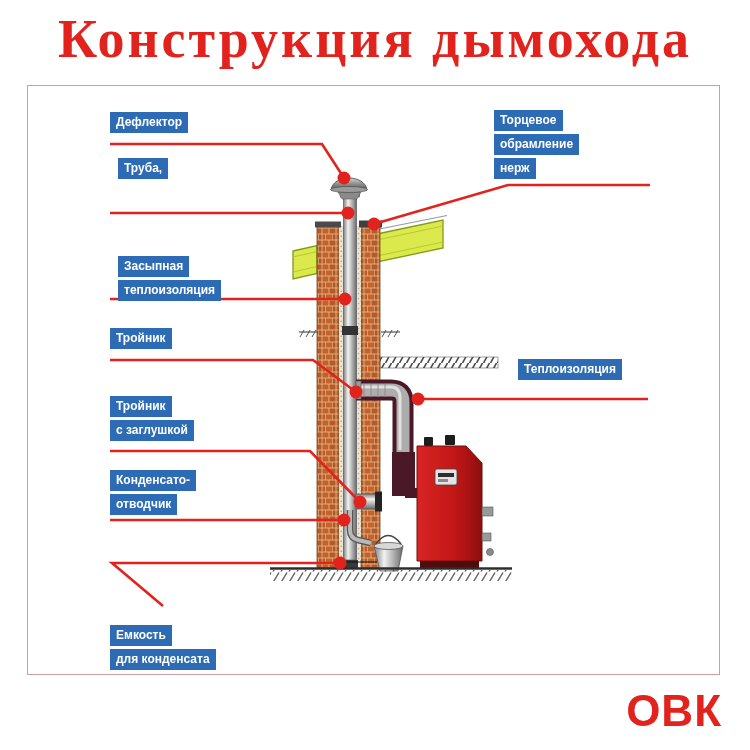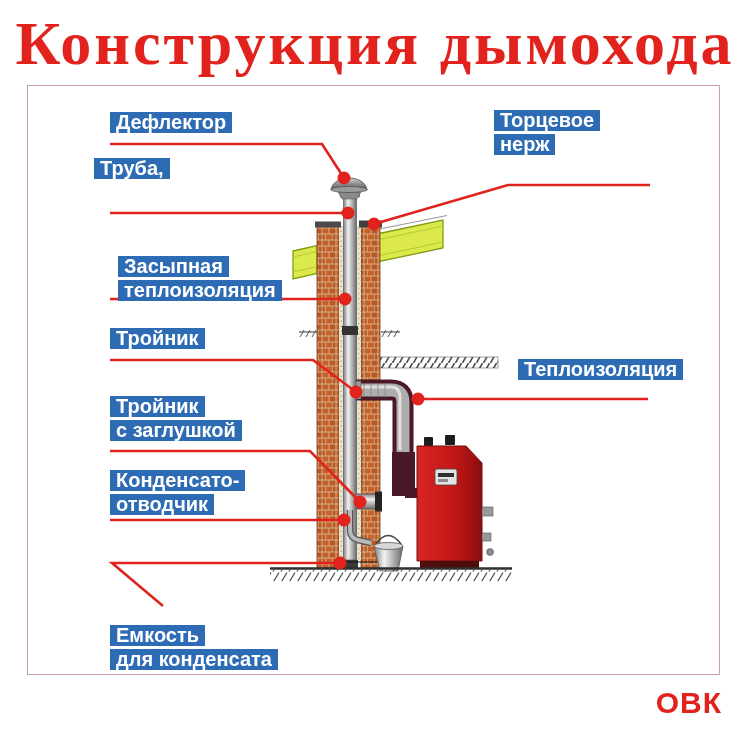--- a/index.html
+++ b/index.html
@@ -1,37 +1,37 @@
 <!DOCTYPE html>
 <html><head>
 <meta charset="utf-8">
 <style>
   html,body{margin:0;padding:0;background:#ffffff;}
   .page{position:relative;width:750px;height:750px;background:#ffffff;overflow:hidden;
         font-family:"Liberation Sans",sans-serif;}
   .title{position:absolute;top:8px;left:0;width:750px;text-align:center;
-         font-family:"Liberation Serif",serif;font-weight:bold;font-size:62px;
+         font-family:"Liberation Serif",serif;font-weight:bold;font-size:54px;
          letter-spacing:3px;color:#e2231d;white-space:nowrap;}
   .frame{position:absolute;left:27px;top:85px;width:693px;height:590px;
          border:1.5px solid #c9a0a0;background:#ffffff;box-sizing:border-box;}
   svg.diagram{position:absolute;left:0;top:0;}
   .label{position:absolute;z-index:5;}
   .label .lline{display:table;background:#2d6cb5;color:#ffffff;font-weight:bold;
-        font-size:20px;line-height:18px;padding:1px 6px 2px 6px;margin-bottom:3px;
+        font-size:12px;line-height:18px;padding:1px 6px 2px 6px;margin-bottom:3px;
         white-space:nowrap;}
   #lbl-deflector{left:110px;top:112px;}
-  #lbl-pipe{left:94px;top:158px;}
+  #lbl-pipe{left:118px;top:158px;}
   #lbl-backfill{left:110px;top:256px;padding-left:8px;}
   #lbl-tee{left:110px;top:328px;}
   #lbl-teeplug{left:110px;top:396px;}
   #lbl-trap{left:110px;top:470px;}
   #lbl-tank{left:110px;top:625px;}
   #lbl-framing{left:494px;top:110px;}
   #lbl-insulation{left:518px;top:359px;}
-  .logo{position:absolute;right:28px;top:686px;font-size:30px;font-weight:bold;
+  .logo{position:absolute;right:28px;top:686px;font-size:44px;font-weight:bold;
         color:#e2231d;letter-spacing:1px;font-family:"Liberation Sans",sans-serif;}
 </style>
 </head>
 <body>
 
 <div class="page">
 
   <div class="title">Конструкция дымохода</div>
 
   <div class="frame"></div>
@@ -218,20 +218,21 @@
   <div class="label" id="lbl-trap">
     <div class="lline">Конденсато-</div>
     <div class="lline">отводчик</div>
   </div>
   <div class="label" id="lbl-tank">
     <div class="lline">Емкость</div>
     <div class="lline">для конденсата</div>
   </div>
   <div class="label" id="lbl-framing">
     <div class="lline">Торцевое</div>
+    <div class="lline">обрамление</div>
     <div class="lline">нерж</div>
   </div>
   <div class="label" id="lbl-insulation">
     <div class="lline">Теплоизоляция</div>
   </div>
 
   <div class="logo">ОВК</div>
 
 </div>
 

